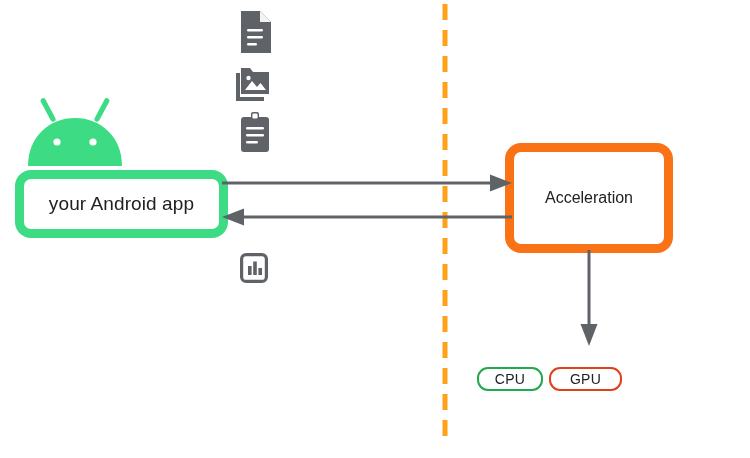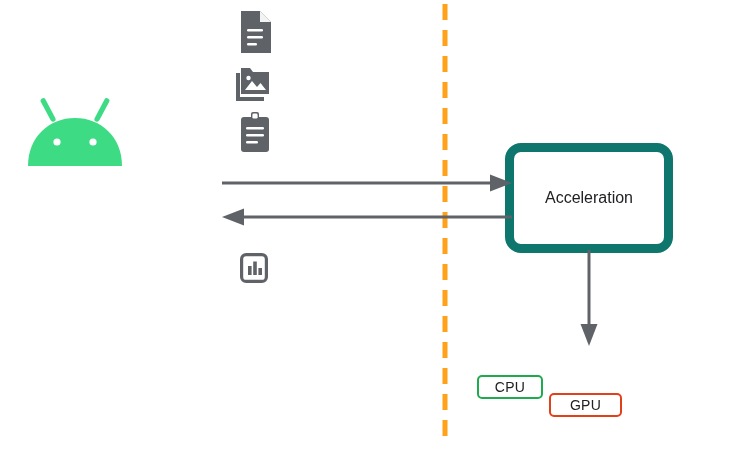--- a/index.html
+++ b/index.html
@@ -68,21 +68,21 @@
 
   
   #api-box {
     position: absolute;
     left: 505px;
     top: 143px;
     width: 168px;
     height: 110px;
     box-sizing: border-box;
     background: #ffffff;
-    border: 9px solid #0f766e;
+    border: 9px solid #f97316;
     border-radius: 16px;
     display: flex;
     flex-direction: column;
     align-items: center;
     justify-content: center;
     line-height: 1.32;
   }
   #api-box .label {
     font-size: 16px;
     color: #202124;
@@ -93,55 +93,57 @@
   
   #arrow-request  { position: absolute; left: 222px; top: 170px; width: 290px; height: 26px; }
   #arrow-response { position: absolute; left: 222px; top: 204px; width: 290px; height: 26px; }
   #arrow-delegate { position: absolute; left: 574px; top: 250px; width: 30px; height: 96px; }
 
   
   .chip {
     position: absolute;
     box-sizing: border-box;
     background: #ffffff;
-    border-radius: 5px;
+    border-radius: 11px;
     display: flex;
     align-items: center;
     justify-content: center;
     font-size: 14px;
     color: #202124;
     letter-spacing: .3px;
-    margin-top: 8px;
   }
   #chip-cpu {
     left: 477px; top: 367px; width: 66px; height: 24px;
     border: 2px solid #1faa4d;
   }
   #chip-gpu {
-    left: 549px; top: 385px; width: 73px; height: 24px;
+    left: 549px; top: 367px; width: 73px; height: 24px;
     border: 2px solid #e0411b;
   }
 </style>
 </head>
 <body>
 
 <div id="canvas">
 
   <div id="android-robot">
     <svg viewBox="0 0 102 70" width="102" height="70" aria-hidden="true">
       <g fill="#3ddc84">
         <rect x="21.5" y="-1" width="5.2" height="26" rx="2.6" transform="rotate(-28 24 12)"></rect>
         <rect x="75.3" y="-1" width="5.2" height="26" rx="2.6" transform="rotate(28 78 12)"></rect>
         <path d="M4 68 C4 39 25 20 51 20 C77 20 98 39 98 68 Z"></path>
       </g>
       <circle cx="33" cy="44" r="3.6" fill="#ffffff"></circle>
       <circle cx="69" cy="44" r="3.6" fill="#ffffff"></circle>
     </svg>
   </div>
 
+  <div id="app-box">
+    <span class="label">your Android app</span>
+  </div>
 
   <div class="doc-icon" id="icon-document">
     <svg viewBox="0 0 32 42" width="32" height="42" aria-hidden="true">
       <path d="M2 0 h19 l11 11 v31 H2 Z" fill="#5f6368"></path>
       <path d="M21 0 l11 11 h-11 Z" fill="#ffffff" opacity=".92"></path>
       <g fill="#ffffff">
         <rect x="8" y="18" width="16" height="2.6" rx="1.3"></rect>
         <rect x="8" y="25" width="16" height="2.6" rx="1.3"></rect>
         <rect x="8" y="32" width="10" height="2.6" rx="1.3"></rect>
       </g>

